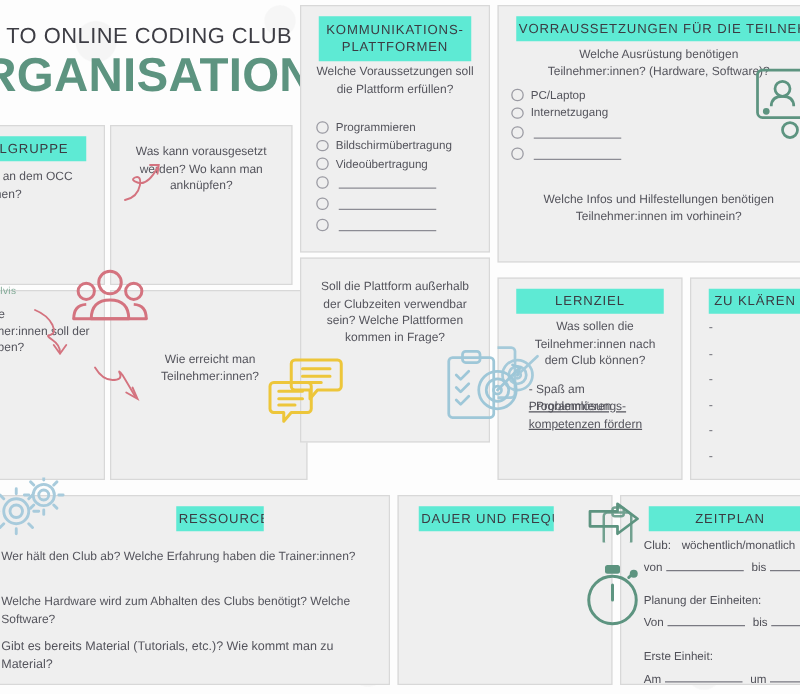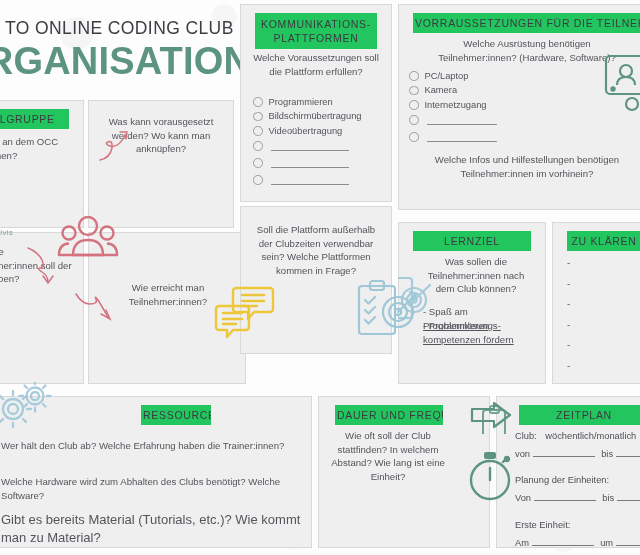--- a/index.html
+++ b/index.html
@@ -43,21 +43,21 @@
 
   
   .card{
     position:absolute;
     background:#efefef;
     border:1px solid #d8d8d8;
     box-sizing:border-box;
   }
   .card-title{
     position:absolute;left:14px;right:14px;top:8px;
-    background:#22c55e;
+    background:#5eead4;
     text-align:center;
     font-size:10.5px;letter-spacing:.7px;
     color:#3b3b42;
     padding:4px 2px;
     white-space:nowrap;
     overflow:hidden;
   }
   .q{
     font-size:9.6px;line-height:1.42;text-align:center;color:#54545c;
   }
@@ -181,24 +181,20 @@
 <div class="card" id="card-vorauss-tn">
   <div class="card-title">VORRAUSSETZUNGEN FÜR DIE TEILNEHMER:INNEN</div>
   <div class="q" style="position:absolute;left:26px;right:26px;top:32px;">Welche Ausrüstung benötigen Teilnehmer:innen? (Hardware, Software)?</div>
   <ul class="opt-list" style="position:absolute;left:10px;top:64px;width:140px;text-align:center;">
     <li class="opt">
       <span class="radio"></span>
       <span>PC/Laptop</span>
     </li>
     <li class="opt">
       <span class="radio"></span>
-      <span>Kamera</span>
-    </li>
-    <li class="opt">
-      <span class="radio"></span>
       <span>Internetzugang</span>
     </li>
     <li class="opt" style="margin-top:3px;">
       <span class="radio"></span>
       <span class="rule" style="width:70px;"></span>
     </li>
     <li class="opt" style="margin-top:7px;">
       <span class="radio"></span>
       <span class="rule" style="width:70px;"></span>
     </li>
@@ -222,26 +218,25 @@
     <div class="dash">-</div>
     <div class="dash">-</div>
     <div class="dash">-</div>
   </div>
 </div>
 
 <div class="card" id="card-ressourcen">
   <div class="card-title" style="left:160px;right:100px;margin-left:28px;">RESSOURCEN</div>
   <div class="q q-left" style="position:absolute;left:48px;right:10px;top:42px;font-size:9.6px;">Wer hält den Club ab?  Welche Erfahrung haben die Trainer:innen?</div>
   <div class="q q-left" style="position:absolute;left:48px;right:10px;top:78px;font-size:9.6px;">Welche Hardware wird zum Abhalten des Clubs benötigt? Welche Software?</div>
-  <div class="q q-left" style="position:absolute;left:48px;right:10px;top:114px;font-size:13px;">Gibt es bereits Material (Tutorials, etc.)? Wie kommt man zu Material?</div>
+  <div class="q q-left" style="position:absolute;left:48px;right:10px;top:114px;font-size:10px;">Gibt es bereits Material (Tutorials, etc.)? Wie kommt man zu Material?</div>
 </div>
 
 <div class="card" id="card-dauer">
   <div class="card-title" style="left:16px;right:46px;">DAUER UND FREQUENZ</div>
-  <div class="q" style="position:absolute;left:10px;right:42px;top:32px;">Wie oft soll der Club stattfinden? In welchem Abstand? Wie lang ist eine Einheit?</div>
 </div>
 
 <div class="card" id="card-zeitplan">
   <div class="card-title" style="left:22px;right:6px;">ZEITPLAN</div>
   <div style="position:absolute;left:18px;right:2px;top:30px;">
     <div class="zp-line">
       <span>Club:</span>
       <span style="margin-left:6px;">wöchentlich/monatlich</span>
     </div>
     <div class="zp-line">

